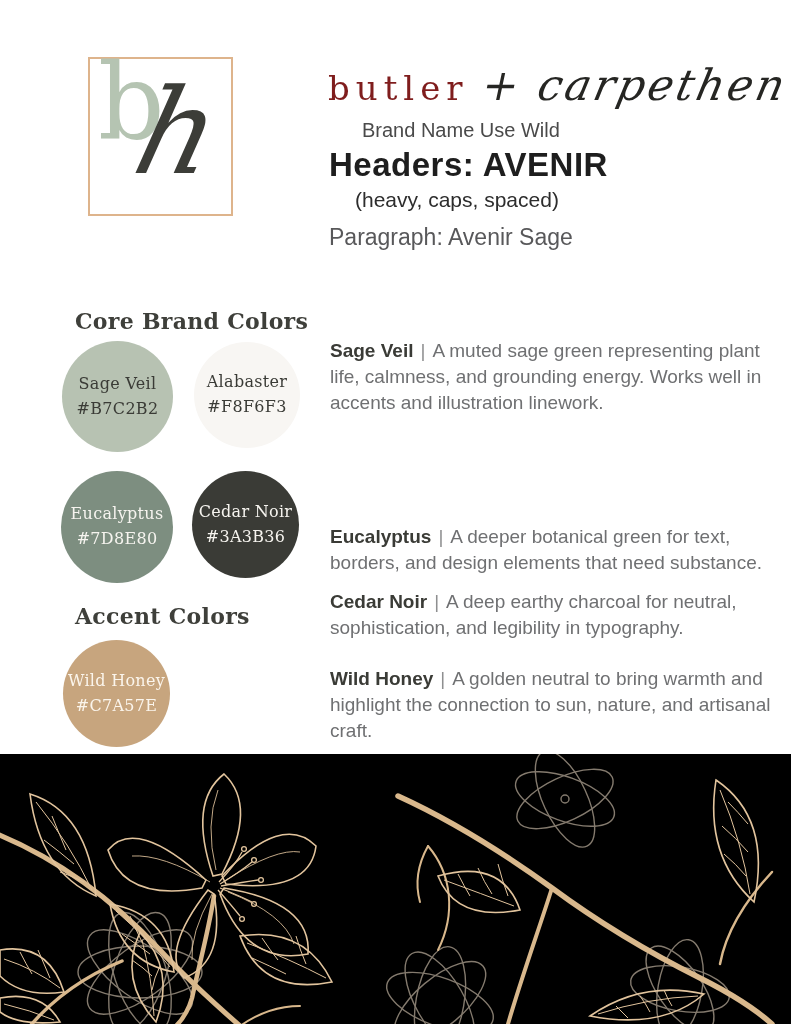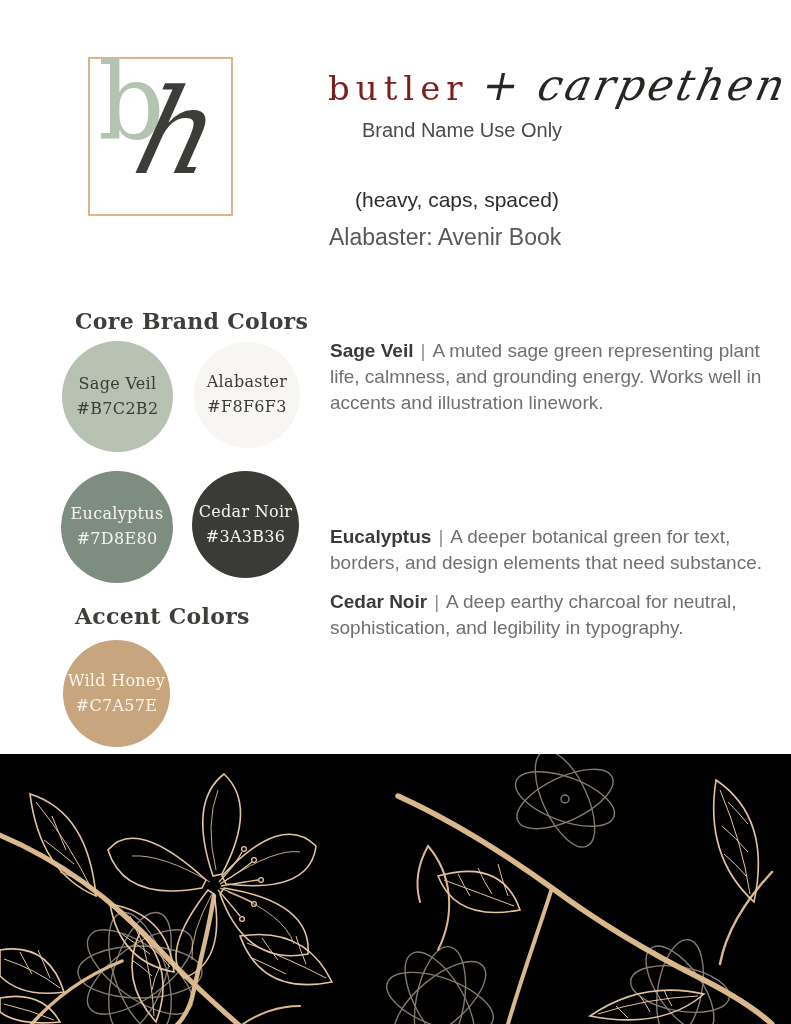--- a/index.html
+++ b/index.html
@@ -57,23 +57,24 @@
 
   <div class="logo-box" style="border-color: rgb(222, 180, 140);">
     <span class="logo-b">b</span>
     <span class="logo-h">h</span>
   </div>
 
   <div class="brand-title">
     <span class="brand-serif">butler</span>
     <span class="brand-script">+ carpethen</span>
   </div>
-  <div class="brand-note">Brand Name Use Only</div>
+  <div class="brand-note">Brand Name Use Wild</div>
+  <div class="headers-line">Headers: AVENIR</div>
   <div class="headers-note">(heavy, caps, spaced)</div>
-  <div class="paragraph-line">Alabaster: Avenir Book</div>
+  <div class="paragraph-line">Paragraph: Avenir Sage</div>
 
   <div id="accent-title" class="section-title">Accent Colors</div>
   <div id="core-title" class="section-title">Core Brand Colors</div>
 
   <div class="swatch" style="left: 62px; top: 341px; width: 111px; height: 111px; background: rgb(183, 194, 178); color: rgb(58, 59, 54);">
     <div class="swatch-label">
       <span>Sage Veil</span>
       <span>#B7C2B2</span>
     </div>
   </div>
@@ -103,20 +104,23 @@
   </div>
 
   <p class="desc" style="top:338px">
     <strong>Sage Veil</strong><span class="sep">|</span><span>A muted sage green representing plant life, calmness, and grounding energy. Works well in accents and illustration linework.</span>
   </p>
   <p class="desc" style="top:524px">
     <strong>Eucalyptus</strong><span class="sep">|</span><span>A deeper botanical green for text, borders, and design elements that need substance.</span>
   </p>
   <p class="desc" style="top:589px">
     <strong>Cedar Noir</strong><span class="sep">|</span><span>A deep earthy charcoal for neutral, sophistication, and legibility in typography.</span>
+  </p>
+  <p class="desc" style="top:666px">
+    <strong>Wild Honey</strong><span class="sep">|</span><span>A golden neutral to bring warmth and highlight the connection to sun, nature, and artisanal craft.</span>
   </p>
 
   <svg id="decor" viewBox="0 0 791 270" xmlns="http://www.w3.org/2000/svg" aria-hidden="true">
     <defs>
       <linearGradient id="bgGrad" x1="0" y1="0" x2="0" y2="1">
         <stop offset="0"></stop>
         <stop offset="0.4"></stop>
         <stop offset="1"></stop>
       </linearGradient>
     </defs>

